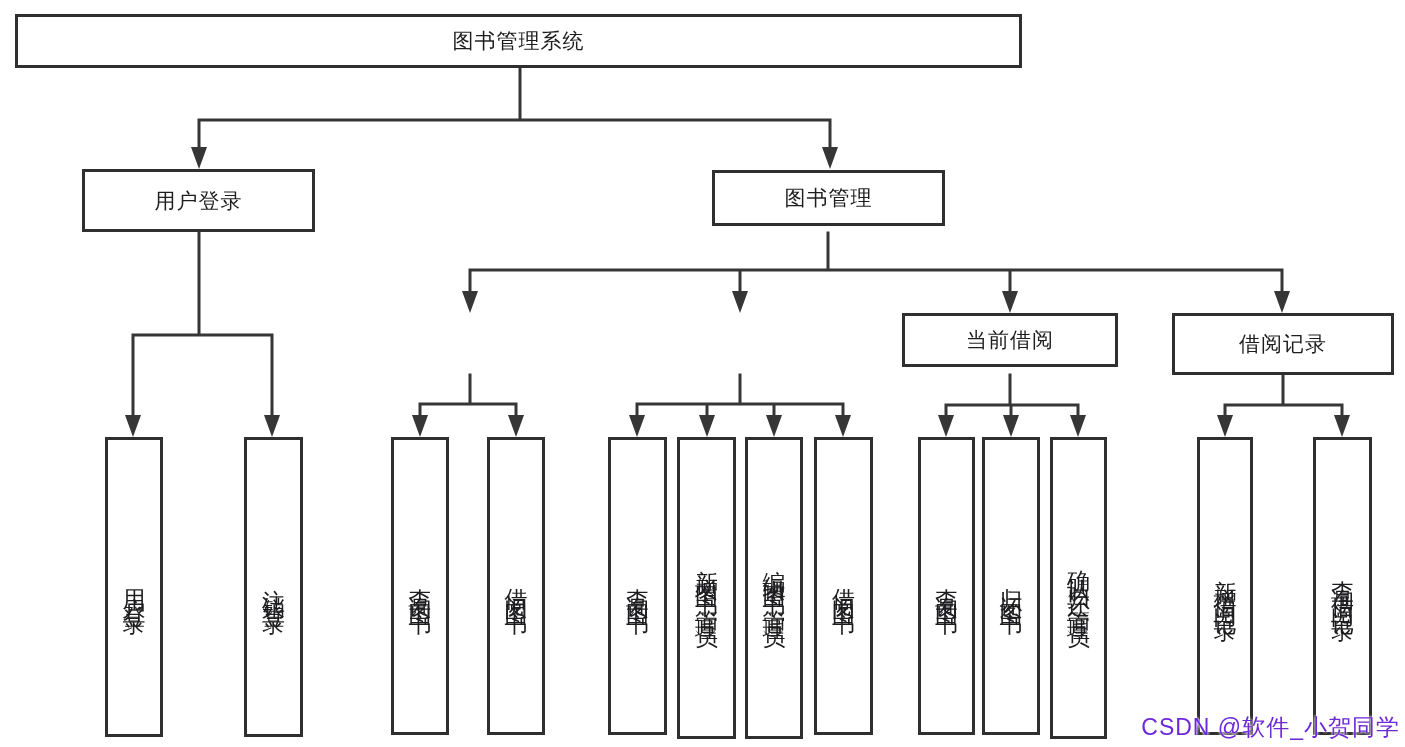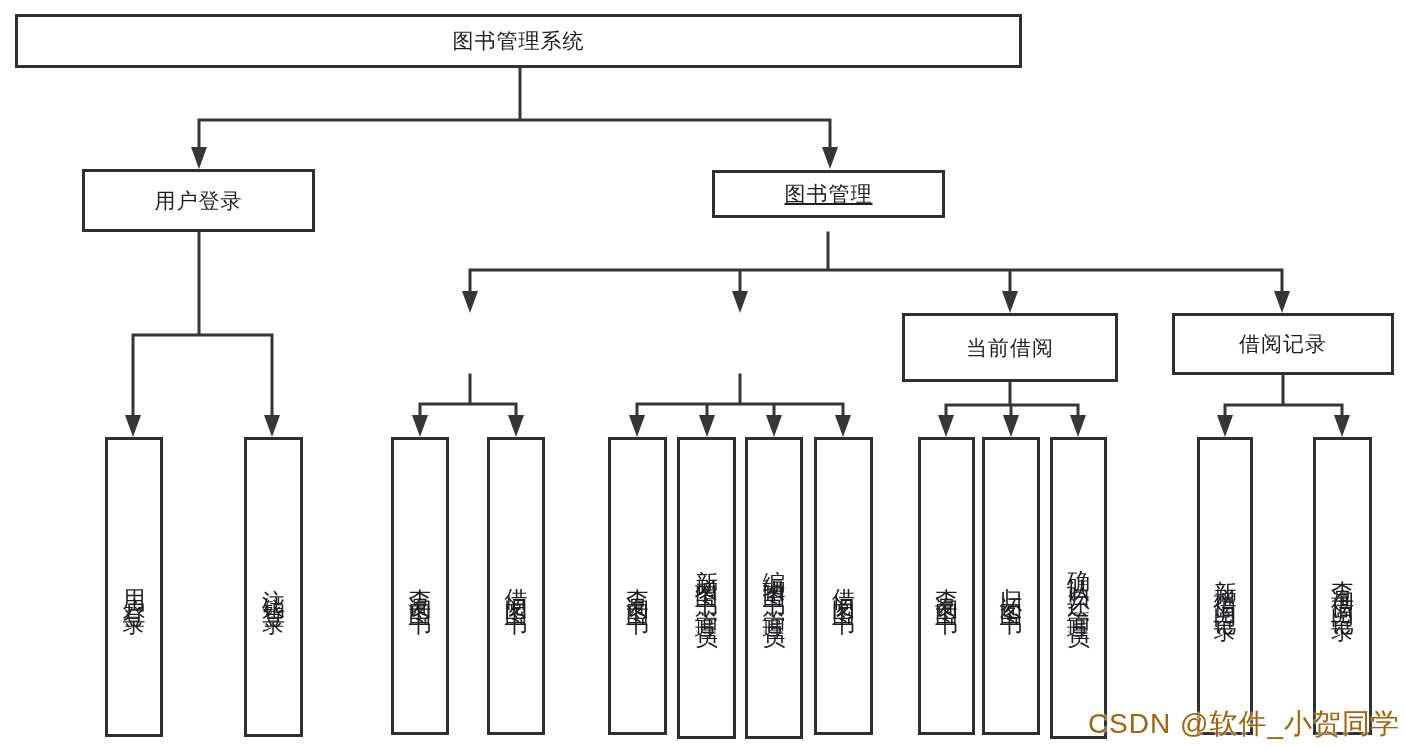--- a/index.html
+++ b/index.html
@@ -36,22 +36,22 @@
     writing-mode: vertical-rl;
     text-orientation: mixed;
     font-size: 23px;
     letter-spacing: 8px;
     line-height: 1;
   }
   .watermark {
     position: absolute;
     right: 5px;
     bottom: 4px;
-    font-size: 28px;
-    color: #a16207;
+    font-size: 23px;
+    color: #6d28d9;
     letter-spacing: 1px;
     white-space: nowrap;
     text-shadow: 0 0 3px #ffffff, 0 0 3px #ffffff;
     z-index: 10;
   }
 </style>
 </head>
 <body>
 
 <div class="canvas">
@@ -109,23 +109,23 @@
       M938 415 L954 415 L946 437 Z
       M1003 415 L1019 415 L1011 437 Z
       M1070 415 L1086 415 L1078 437 Z
       M1217 415 L1233 415 L1225 437 Z
       M1334 415 L1350 415 L1342 437 Z"></path>
   </svg>
 
   <div class="node h-node" style="left:15px; top:14px; width:1007px; height:54px;">图书管理系统</div>
 
   <div class="node h-node" style="left:82px; top:169px; width:233px; height:63px;">用户登录</div>
-  <div class="node h-node" style="left:712px; top:170px; width:233px; height:48px;text-decoration:underline;">图书管理</div>
+  <div class="node h-node" style="left:712px; top:170px; width:233px; height:56px;">图书管理</div>
 
-  <div class="node h-node" style="left:902px; top:313px; width:216px; height:69px;">当前借阅</div>
+  <div class="node h-node" style="left:902px; top:313px; width:216px; height:54px;">当前借阅</div>
   <div class="node h-node" style="left:1172px; top:313px; width:222px; height:62px;">借阅记录</div>
 
   <div class="node v-node" style="left:105px; top:437px; width:58px; height:300px;">用户登录</div>
   <div class="node v-node" style="left:244px; top:437px; width:59px; height:300px;">注销登录</div>
 
   <div class="node v-node" style="left:391px; top:437px; width:58px; height:298px;">查询图书</div>
   <div class="node v-node" style="left:487px; top:437px; width:58px; height:298px;">借阅图书</div>
 
   <div class="node v-node" style="left:608px; top:437px; width:59px; height:298px;">查询图书</div>
   <div class="node v-node" style="left:677px; top:437px; width:59px; height:302px;">新增图书（管理员）</div>

